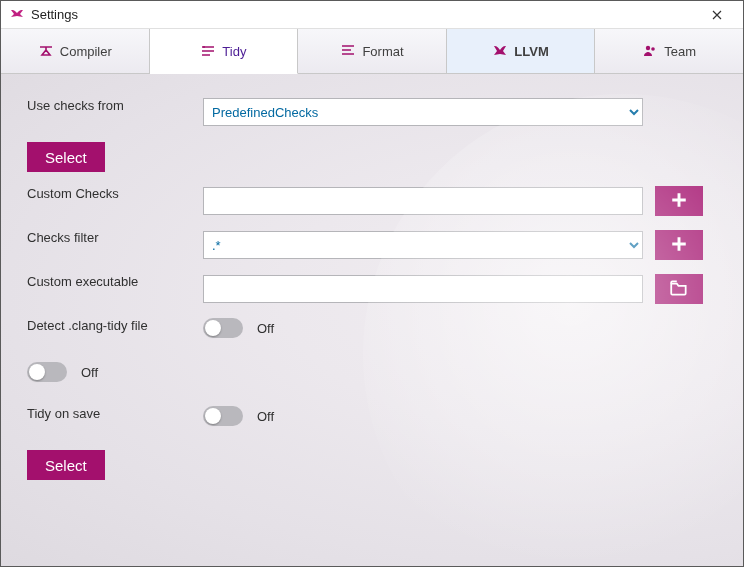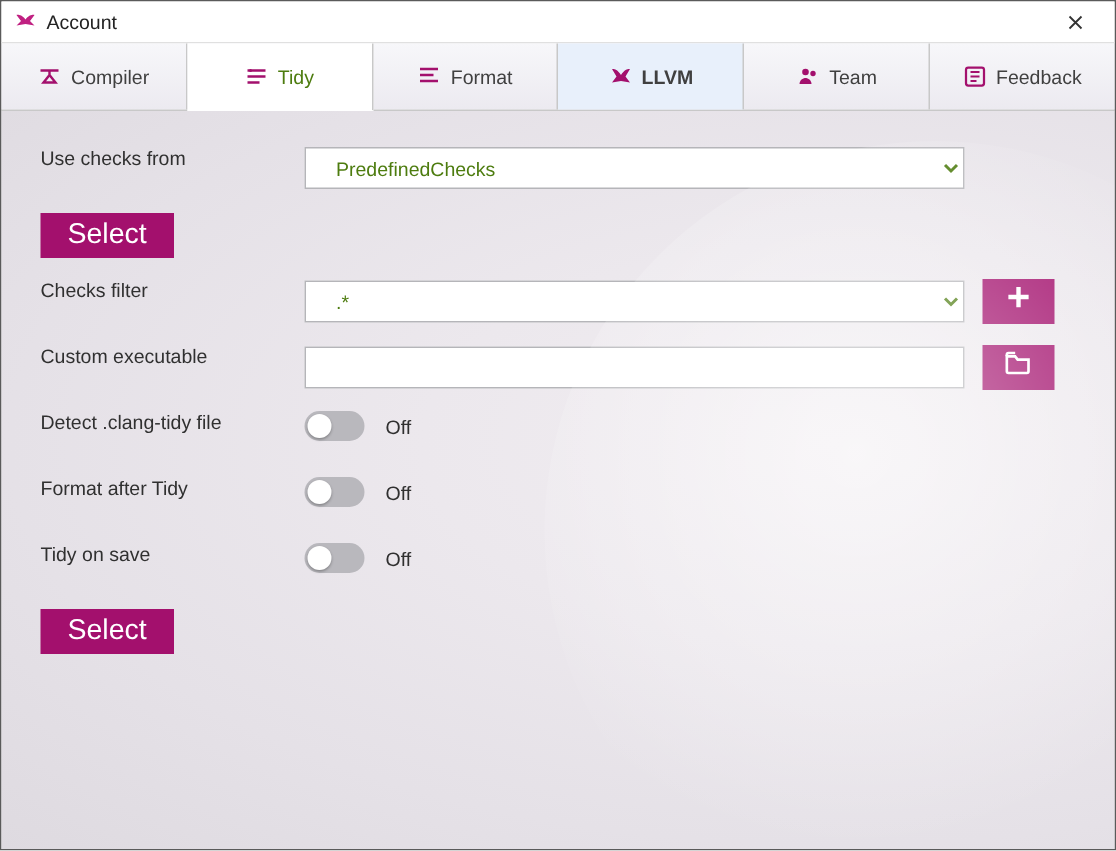--- a/index.html
+++ b/index.html
@@ -52,21 +52,21 @@
     cursor: default;
     position: relative;
     color: #404040;
   }
   .tab:last-child { border-right: none; }
   .tab.active {
     background: #fff;
     border-bottom: 1px solid #fff;
     margin-bottom: -1px;
     font-weight: 400;
-    color: #4d7c0f;
+    color: #4c1d95;
   }
   .tab.highlight {
     background: #e8f0fb;
     font-weight: bold;
   }
   .tab .ticon { width: 16px; height: 16px; display: flex; align-items: center; justify-content: center; }
   .content {
     flex: 1;
     position: relative;
     padding: 24px 26px;
@@ -90,34 +90,34 @@
   .label {
     width: 176px;
     flex: 0 0 176px;
     color: #303030;
   }
   .field { flex: 1; display: flex; align-items: center; gap: 12px; }
   select, input[type=text] {
     font-family: inherit; font-size: 13px;
     height: 28px;
     width: 100%;
-    padding: 2px 16px;
+    padding: 2px 4px;
     border: 1px solid #b5b5b9;
     background: #fff;
-    color: #4d7c0f;
+    color: #0369a1;
   }
   select.wide-select { width: 440px; }
   input.text-input { width: 440px; }
   .btn {
     background: #a3106d;
     color: #fff;
     height: 30px;
     padding: 0 18px;
     border: none;
-    font-size: 19px;
+    font-size: 15px;
     display: inline-flex; align-items: center; justify-content: center;
     cursor: default;
   }
   .btn.icon-btn { width: 48px; padding: 0; }
   .toggle {
     width: 40px; height: 20px;
     border-radius: 10px;
     background: #b9b8bd;
     position: relative;
     flex: 0 0 40px;
@@ -137,21 +137,21 @@
 <body>
 
 <div class="window">
 
   <div class="titlebar">
     <span class="app-icon">
       <svg viewBox="0 0 16 16" width="16" height="16">
         <path d="M2 3 C2 3 5 2 8 6 C11 2 14 3 14 3 L11 7 L14 10 L8 9 L2 10 L5 7 Z" fill="#c02081"></path>
       </svg>
     </span>
-    <span class="title">Account</span>
+    <span class="title">Settings</span>
     <span class="spacer"></span>
     <div class="close">
       <svg viewBox="0 0 10 10" width="10" height="10">
           <path d="M1 1 L9 9 M9 1 L1 9" stroke="#333" stroke-width="1.2"></path>
         </svg>
     </div>
   </div>
 
   <div class="tabs">
     <div class="tab">
@@ -190,48 +190,52 @@
     <div class="tab">
       <span class="ticon">
         <svg viewBox="0 0 16 16" width="16" height="16">
             <circle cx="6" cy="5" r="2.2" fill="#a3106d"></circle>
             <circle cx="11" cy="6" r="1.8" fill="#a3106d"></circle>
             <path d="M2 13 c0-3 3-4 4-4 s4 1 4 4 z" fill="#a3106d"></path>
           </svg>
       </span>
       <span>Team</span>
     </div>
-    <div class="tab">
-      <span class="ticon">
-        <svg viewBox="0 0 16 16" width="16" height="16">
-            <rect x="2" y="2" width="12" height="12" rx="1.5" fill="none" stroke="#a3106d" stroke-width="1.5"></rect>
-            <path d="M5 5 h6 M5 8 h6 M5 11 h4" stroke="#a3106d" stroke-width="1.3"></path>
-          </svg>
-      </span>
-      <span>Feedback</span>
-    </div>
   </div>
 
   <div class="content">
 
     <div class="row">
       <div class="label">Use checks from</div>
       <div class="field">
         <select class="wide-select">
           <option>PredefinedChecks</option>
         </select>
       </div>
     </div>
 
     <div class="row">
       <div class="field">
         <button class="btn">Select</button>
       </div>
     </div>
 
+    <div class="row">
+      <div class="label">Custom Checks</div>
+      <div class="field">
+        <input type="text" class="text-input main-control" value="" style="">
+        <button class="btn icon-btn right-actions">
+          <span>
+            <svg viewBox="0 0 16 16" width="18" height="18">
+                <path d="M8 2 v12 M2 8 h12" stroke="#fff" stroke-width="2.6"></path>
+              </svg>
+          </span>
+        </button>
+      </div>
+    </div>
 
     <div class="row">
       <div class="label">Checks filter</div>
       <div class="field">
         <select class="main-control" style="width:440px">
           <option>.*</option>
         </select>
         <button class="btn icon-btn right-actions">
           <span>
             <svg viewBox="0 0 16 16" width="18" height="18">
@@ -261,21 +265,20 @@
       <div class="label">Detect .clang-tidy file</div>
       <div class="field">
         <div class="toggle">
             <div class="knob"></div>
           </div>
         <span class="toggle-state">Off</span>
       </div>
     </div>
 
     <div class="row">
-      <div class="label">Format after Tidy</div>
       <div class="field">
         <div class="toggle">
             <div class="knob"></div>
           </div>
         <span class="toggle-state">Off</span>
       </div>
     </div>
 
     <div class="row">
       <div class="label">Tidy on save</div>

